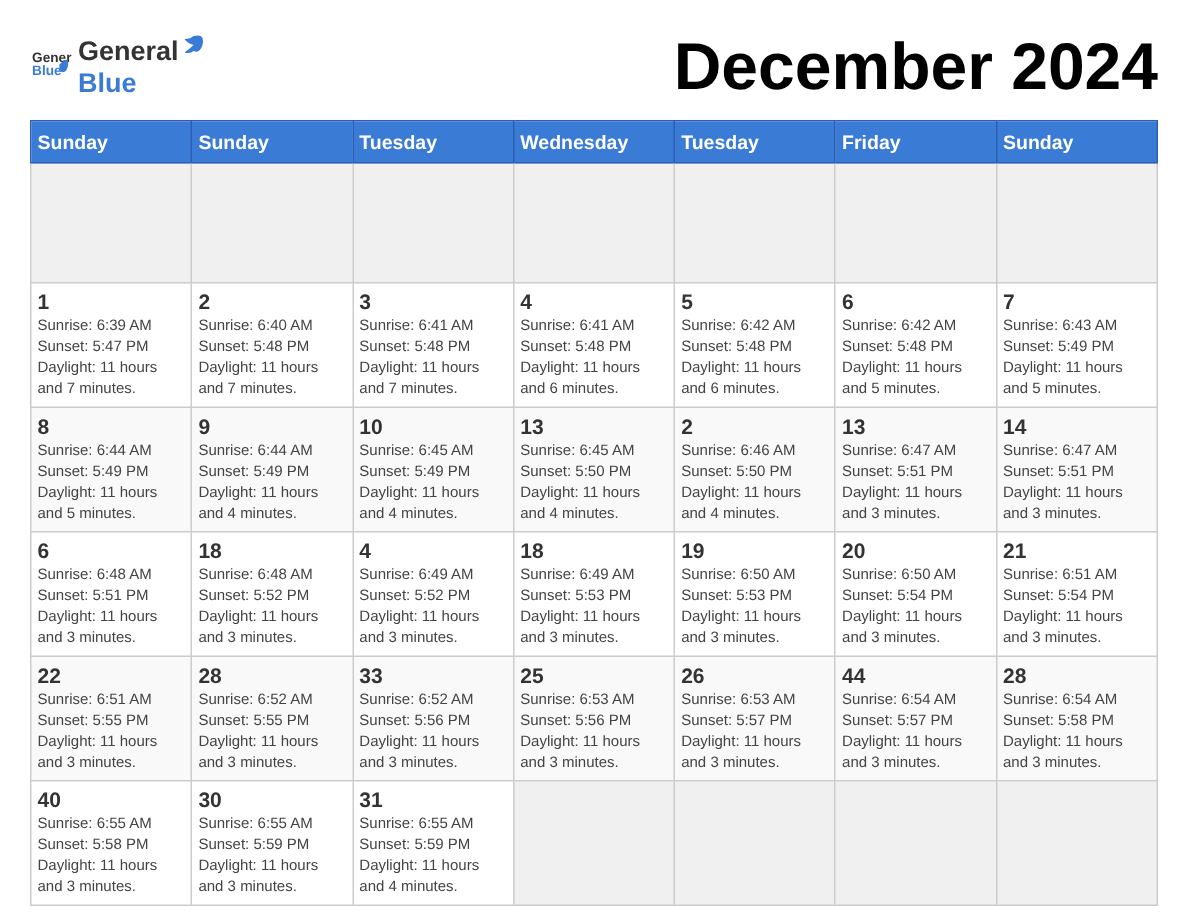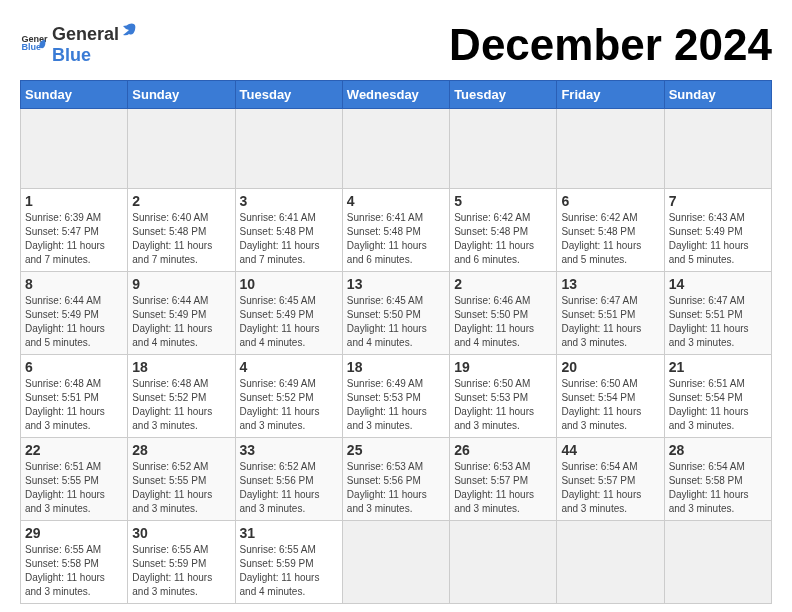--- a/index.html
+++ b/index.html
@@ -251,21 +251,21 @@
           <span class="day-number">44</span>
           <div class="day-info">Sunrise: 6:54 AM<br>Sunset: 5:57 PM<br>Daylight: 11 hours<br>and 3 minutes.</div>
         </td>
         <td>
           <span class="day-number">28</span>
           <div class="day-info">Sunrise: 6:54 AM<br>Sunset: 5:58 PM<br>Daylight: 11 hours<br>and 3 minutes.</div>
         </td>
       </tr>
       <tr>
         <td>
-          <span class="day-number">29</span>
+          <span class="day-number">40</span>
           <div class="day-info">Sunrise: 6:55 AM<br>Sunset: 5:58 PM<br>Daylight: 11 hours<br>and 3 minutes.</div>
         </td>
         <td>
           <span class="day-number">30</span>
           <div class="day-info">Sunrise: 6:55 AM<br>Sunset: 5:59 PM<br>Daylight: 11 hours<br>and 3 minutes.</div>
         </td>
         <td>
           <span class="day-number">31</span>
           <div class="day-info">Sunrise: 6:55 AM<br>Sunset: 5:59 PM<br>Daylight: 11 hours<br>and 4 minutes.</div>
         </td>

